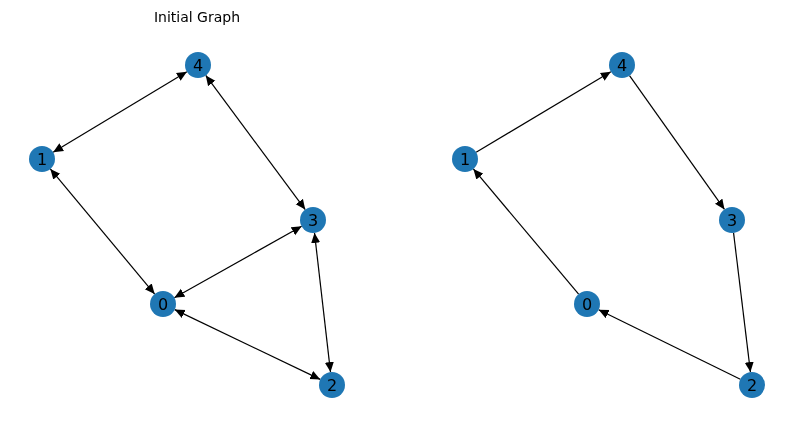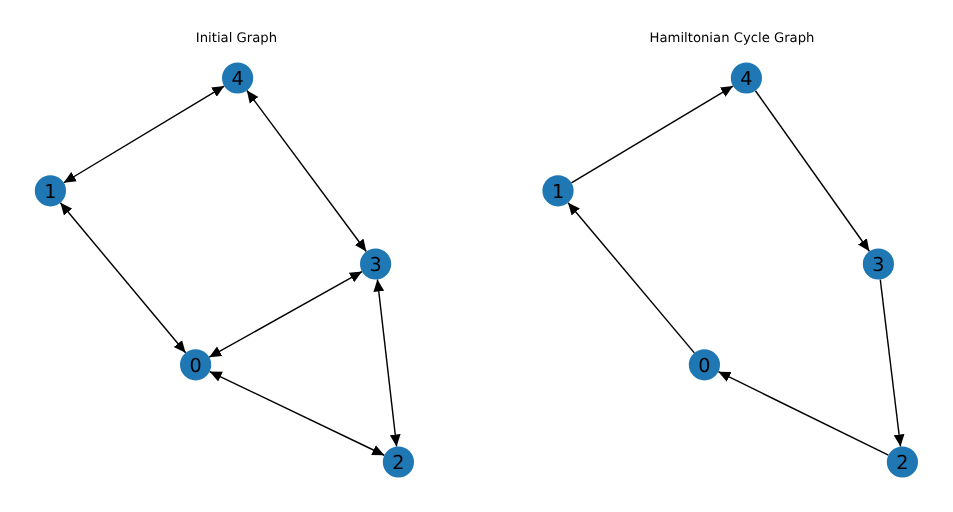--- a/index.html
+++ b/index.html
@@ -11,45 +11,43 @@
     position: relative;
     width: 794px;
     height: 427px;
     background: #ffffff;
     overflow: hidden;
     font-family: "DejaVu Sans", "Liberation Sans", sans-serif;
   }
   .fig-title {
     position: absolute;
     transform: translateX(-50%);
-    font-size: 11px;
+    font-size: 14px;
     line-height: 1.2;
     color: #000000;
     white-space: nowrap;
-    margin-top: 16px;
   }
   svg.canvas {
     position: absolute;
     left: 0;
     top: 0;
   }
   .edge-line {
     fill: none;
   }
   .node-label {
     font-family: "DejaVu Sans", "Liberation Sans", sans-serif;
     pointer-events: none;
   }
 </style>
 </head>
 <body>
 
 <div class="figure" style="width: 794px; height: 427px; background: rgb(255, 255, 255);">
   <div class="fig-title" id="title-0" style="left: 197px; top: 9px;">Initial Graph</div>
-  <div class="fig-title" id="title-1" style="left: 610px; top: 9px;">Hamiltonian Cycle Graph</div>
   <svg id="canvas" class="canvas" xmlns="http://www.w3.org/2000/svg" width="794" height="427">
     <defs>
       <marker id="arrow" viewBox="0 0 10 10" refX="10" refY="5" markerWidth="10" markerHeight="10" markerUnits="userSpaceOnUse" orient="auto-start-reverse">
         <path d="M 0 0.5 L 10 5 L 0 9.5 z" fill="#000000"></path>
       </marker>
     </defs>
     <g id="graph-layers">
         <g>
           <line x1="53.13" y1="152.29" x2="186.87" y2="71.71" stroke="#000000" stroke-width="1.2" class="edge-line" marker-end="url(#arrow)" marker-start="url(#arrow)"></line>
           <line x1="205.75" y1="75.44" x2="305.25" y2="209.56" stroke="#000000" stroke-width="1.2" class="edge-line" marker-end="url(#arrow)" marker-start="url(#arrow)"></line>

